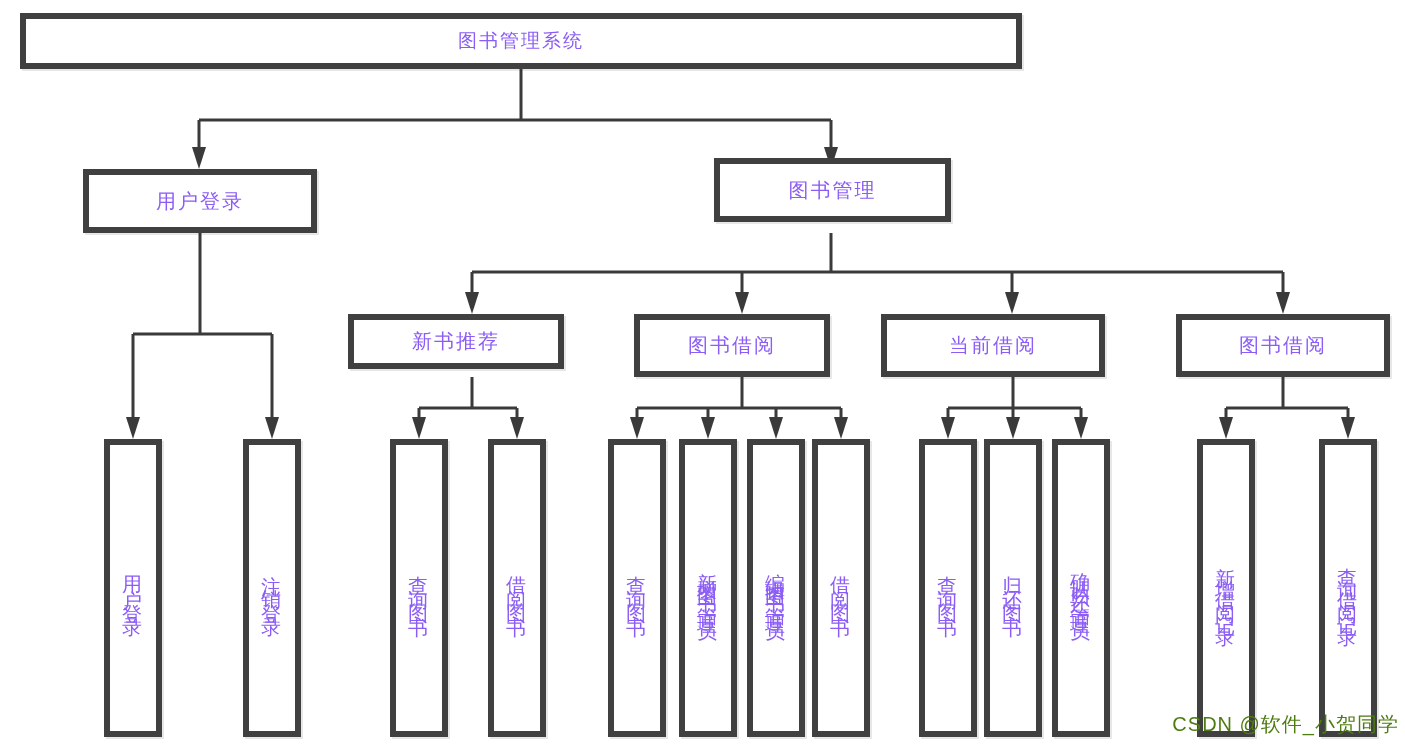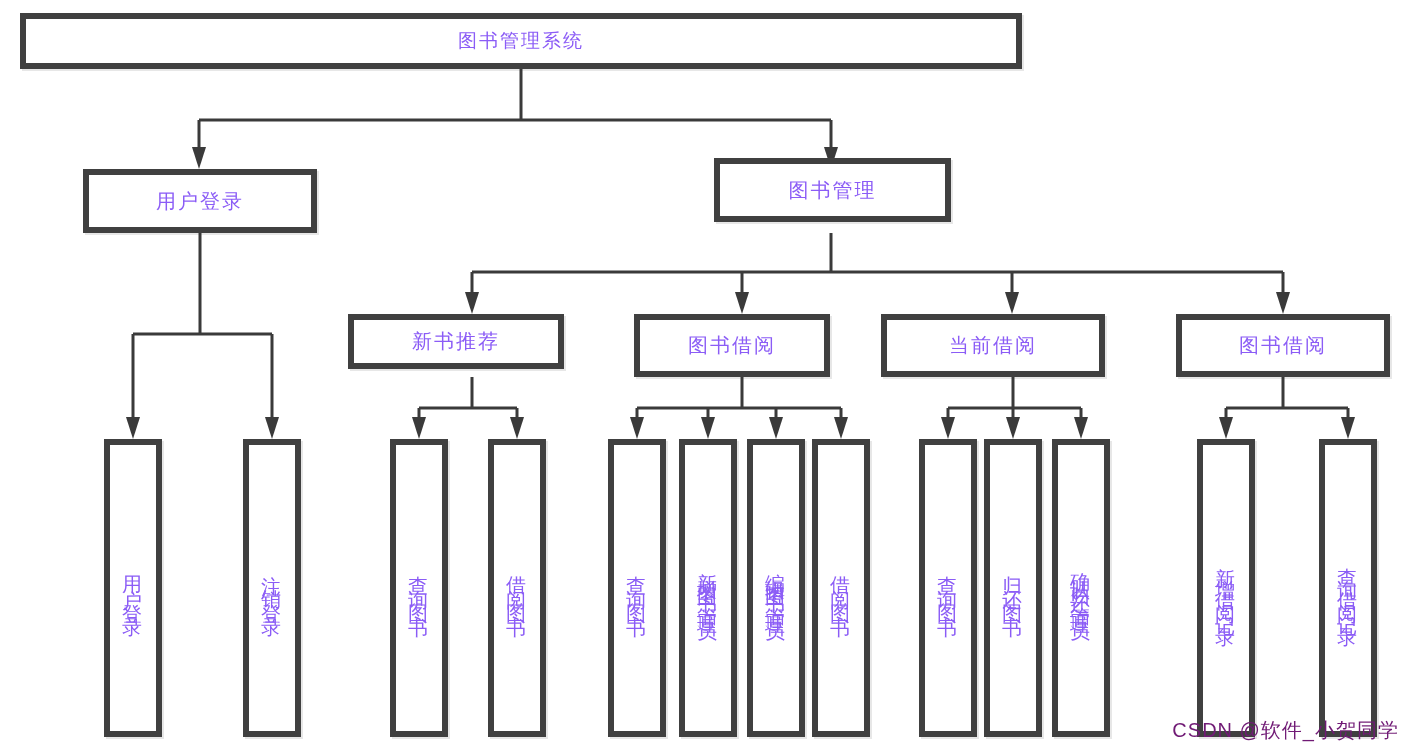--- a/index.html
+++ b/index.html
@@ -40,24 +40,24 @@
     writing-mode: vertical-rl;
     white-space: nowrap;
     font-size: 20px;
   }
   .v4 .lbl { letter-spacing: 14px; }
   .v6 .lbl { letter-spacing: 12px; }
   .v9 .lbl { letter-spacing: 7px; }
   #watermark {
     position: absolute;
     right: 6px;
-    bottom: 3px;
+    bottom: 9px;
     z-index: 3;
     font-size: 20px;
-    color: #701a75;
+    color: #4d7c0f;
     letter-spacing: 1px;
     white-space: nowrap;
   }
 </style>
 </head>
 <body>
 
 <div id="stage">
 
   <svg id="connectors" viewBox="0 0 1405 747" xmlns="http://www.w3.org/2000/svg">

